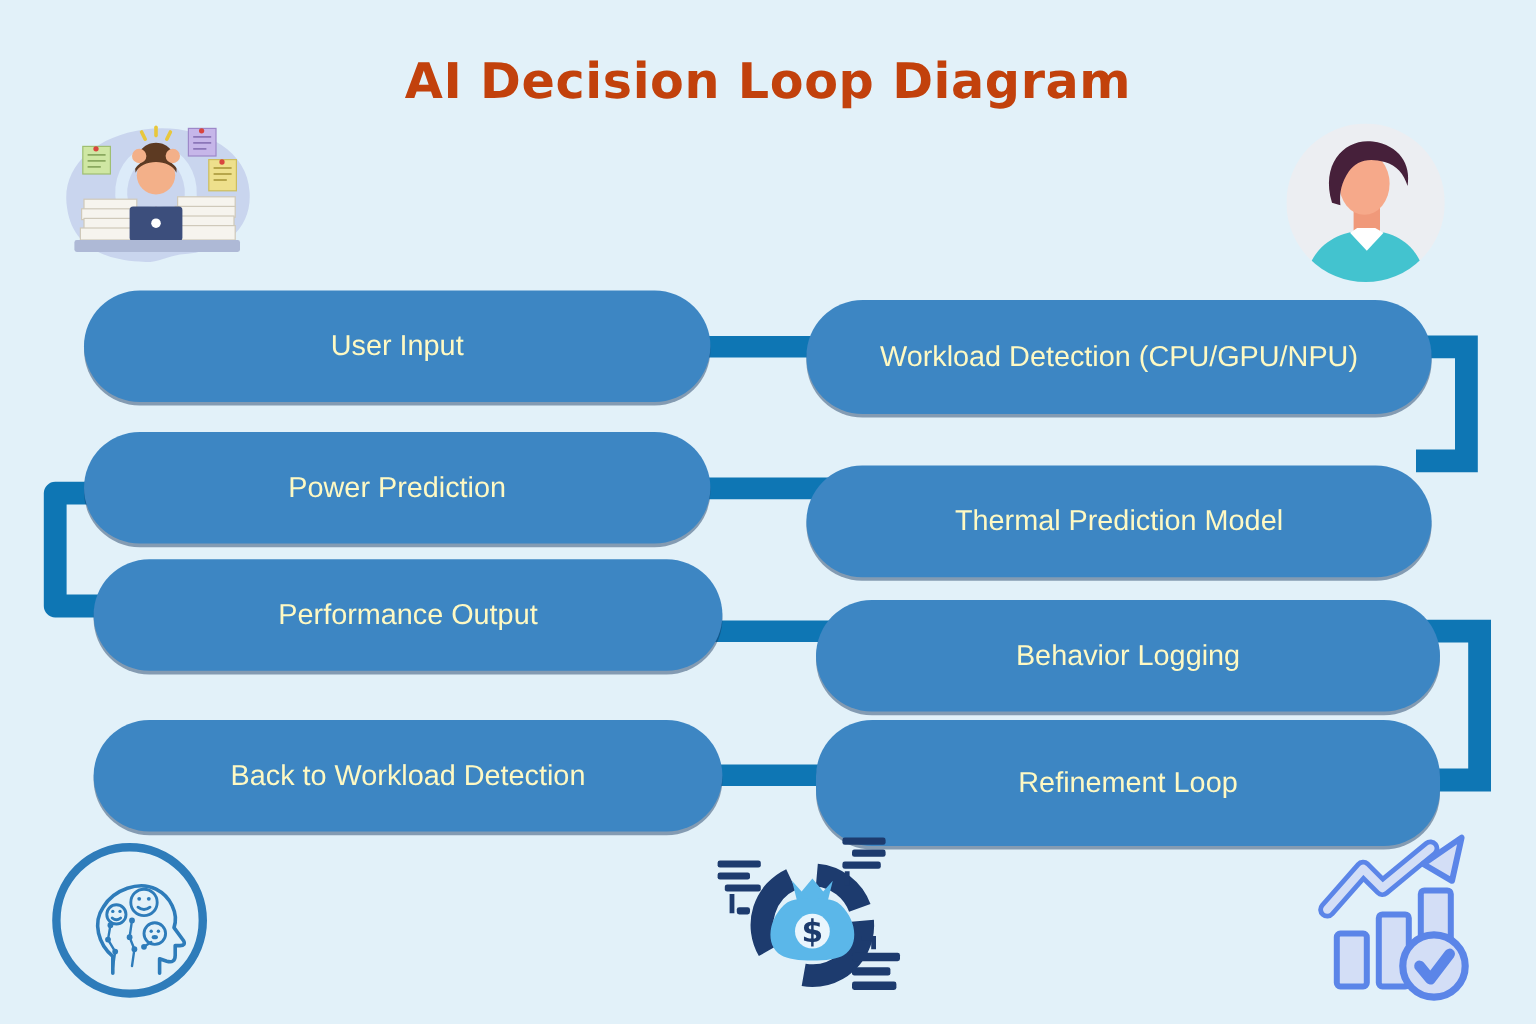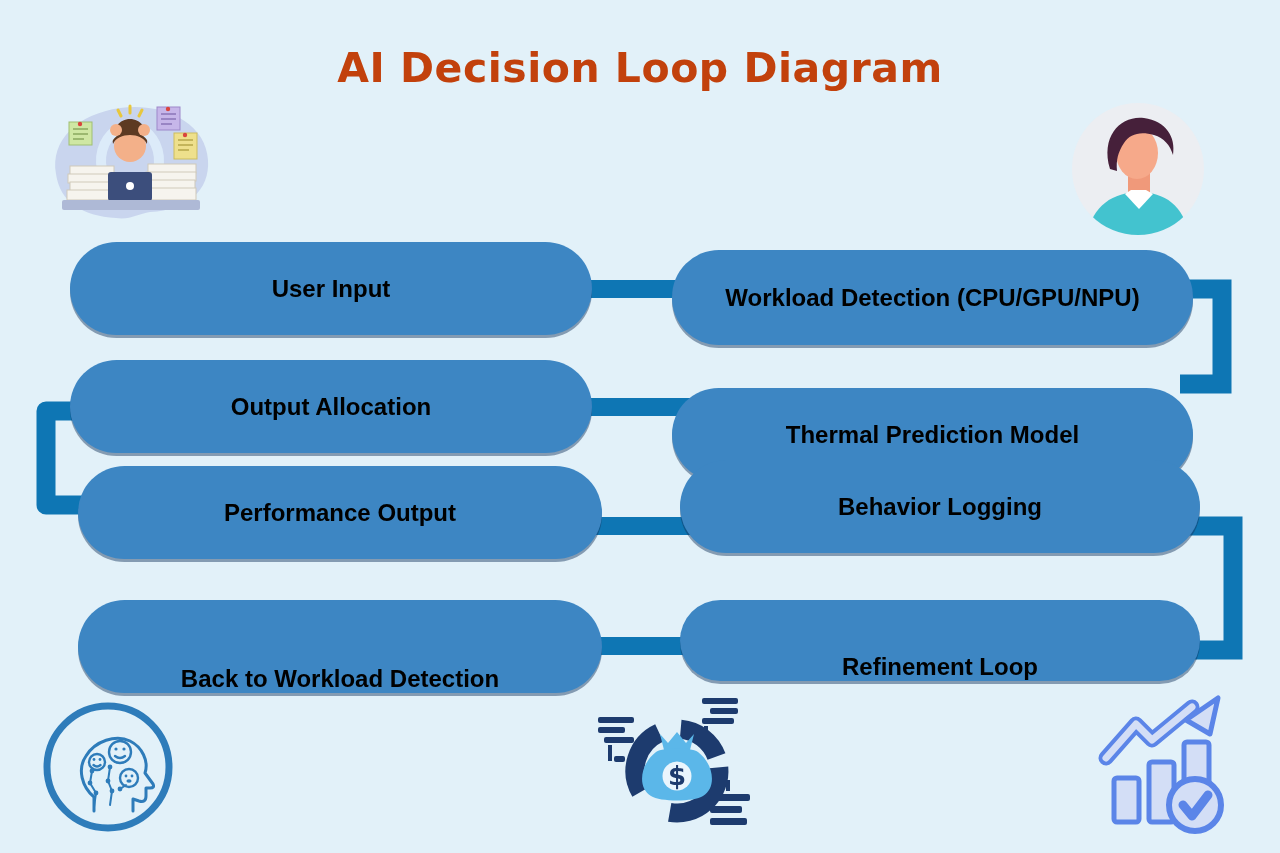--- a/index.html
+++ b/index.html
@@ -10,31 +10,31 @@
   }
   .title{
     position:absolute;left:0;top:44px;width:1280px;text-align:center;
     font-family:"DejaVu Sans",sans-serif;
     font-size:41px;font-weight:800;color:#c2410c;letter-spacing:.5px;margin:0;
   }
   .connectors{position:absolute;left:0;top:0;z-index:1;}
   .node{
     position:absolute;z-index:2;background:#3d86c3;border-radius:47px;
     display:flex;align-items:center;justify-content:center;text-align:center;
-    color:#000000;font-weight:700;font-size:24px;
+    color:#fef9c3;font-weight:400;font-size:24px;
     box-shadow:0 3px 0 rgba(18,52,92,.45);
   }
   .n-l1{left:70px;top:242px;width:522px;height:93px;}
   .n-l2{left:70px;top:360px;width:522px;height:93px;}
   .n-l3{left:78px;top:466px;width:524px;height:93px;}
-  .n-l4{left:78px;top:600px;width:524px;height:93px;align-items:flex-end;}
+  .n-l4{left:78px;top:600px;width:524px;height:93px;}
   .n-r1{left:672px;top:240px;width:521px;height:95px;margin-top:10px;}
   .n-r2{left:672px;top:360px;width:521px;height:93px;margin-top:28px;}
-  .n-r3{left:680px;top:460px;width:520px;height:93px;}
-  .n-r4{left:680px;top:600px;width:520px;height:81px;align-items:flex-end;}
+  .n-r3{left:680px;top:500px;width:520px;height:93px;}
+  .n-r4{left:680px;top:600px;width:520px;height:105px;}
   .art{position:absolute;z-index:3;}
   .art-stressed{left:42px;top:88px;}
   .art-avatar{left:1072px;top:103px;}
   .art-mind{left:40px;top:699px;}
   .art-money{left:590px;top:694px;}
   .art-growth{left:1098px;top:692px;}
 </style>
 </head>
 <body>
 
@@ -54,21 +54,21 @@
     </g>
   </svg>
 
   <div class="node n-l1">
     <span>User Input</span>
     </div>
   <div class="node n-r1">
     <span>Workload Detection (CPU/GPU/NPU)</span>
     </div>
   <div class="node n-l2">
-    <span>Output Allocation</span>
+    <span>Power Prediction</span>
     </div>
   <div class="node n-r2">
     <span>Thermal Prediction Model</span>
     </div>
   <div class="node n-l3">
     <span>Performance Output</span>
     </div>
   <div class="node n-r3">
     <span>Behavior Logging</span>
     </div>

